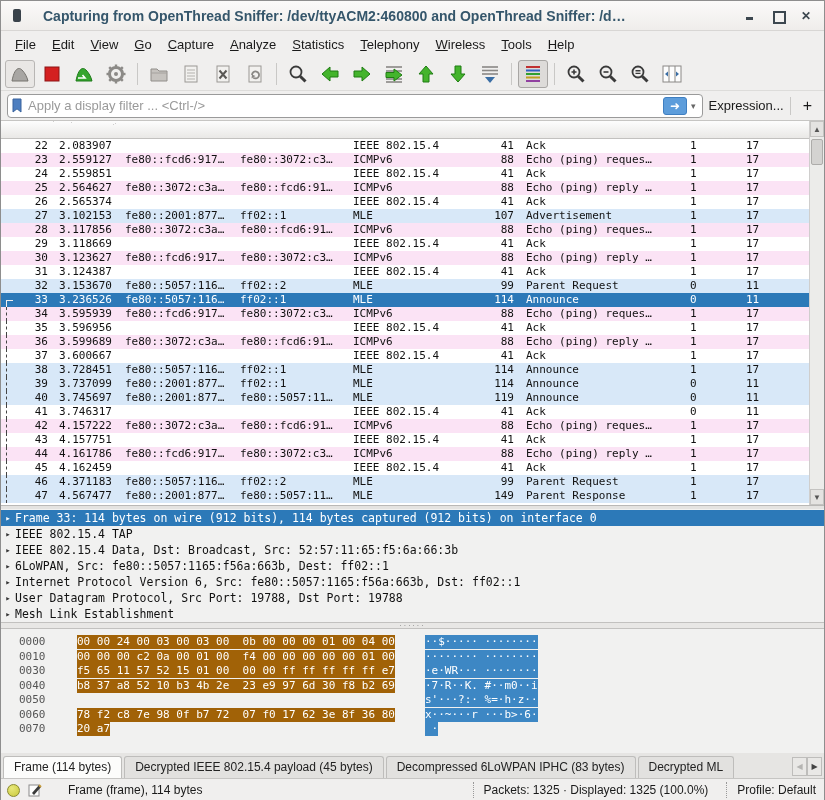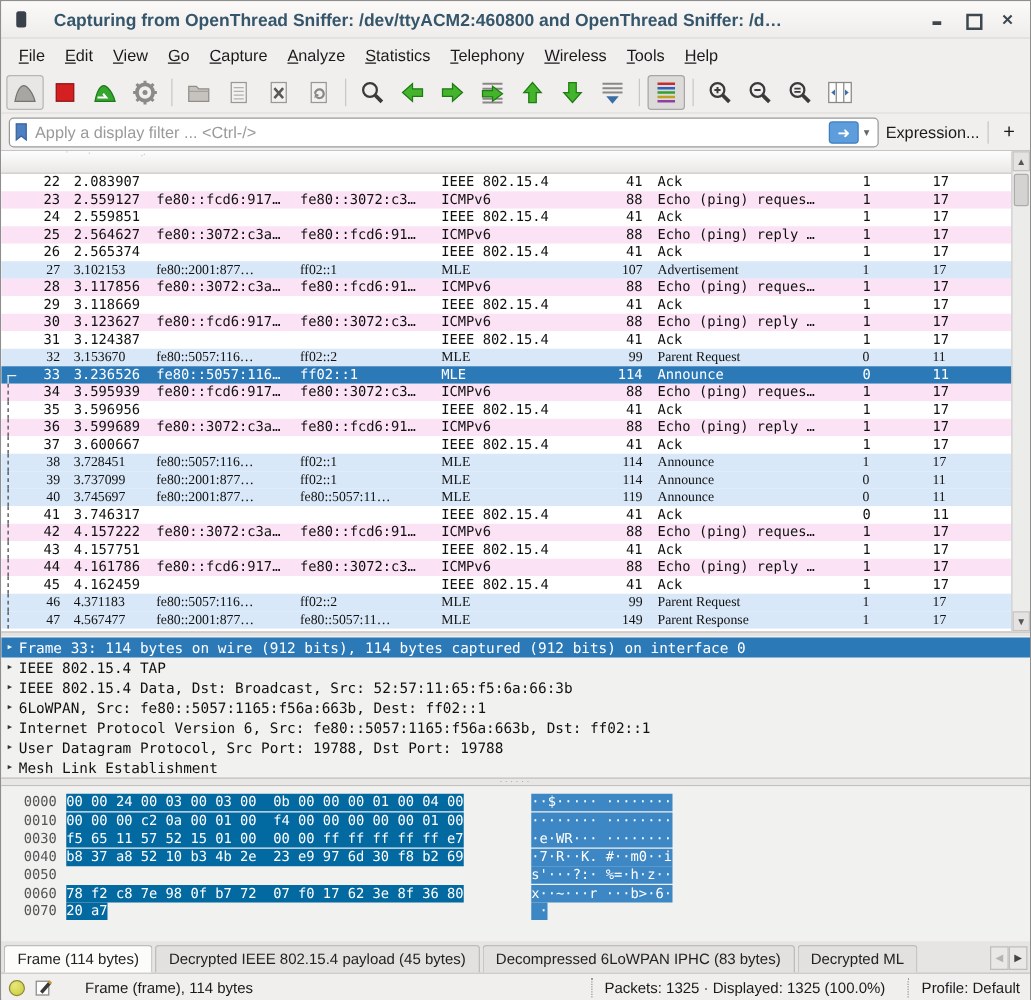--- a/index.html
+++ b/index.html
@@ -40,21 +40,21 @@
   .fb-sep { width: 1px; height: 18px; background: #c9c8c6; }
   .add-btn { font-size: 16px; color: #1a1a1a; padding: 0 6px; }
 
   
   .list-wrap { position: relative; flex: 0 0 auto; height: 384px; background: #fff; }
   .list-header { display: flex; height: 18px; background: linear-gradient(#fdfdfd,#e9e8e6); border-bottom: 1px solid #c2c1bf; width: 810px; flex-direction: column; }
   .hcell { font-size: 12px; color: #111; padding: 1px 0 0 4px; border-right: 1px solid #cfcecd; overflow: hidden; white-space: nowrap; }
   .list-body { height: 364px; overflow: hidden; width: 810px; font-family: "DejaVu Sans Mono", monospace; font-size: 11px; }
   .prow { display: flex; height: 14px; line-height: 14px; position: relative; white-space: nowrap; color: #111; }
   .prow.pink { background: #fbe3f5; }
-  .prow.blue { background: #d8e8f8; font-family: Liberation Serif, serif; }
+  .prow.blue { background: #d8e8f8; }
   .prow.white { background: #ffffff; }
   .prow.selected { background: #2c79b8; color: #ffffff; }
   .cell { overflow: hidden; white-space: nowrap; flex: 0 0 auto; }
   .c0 { width: 53px; text-align: right; padding-right: 6px; }
   .c1 { width: 71px; padding-left: 5px; }
   .c2 { width: 115px; }
   .c3 { width: 113px; }
   .c4 { width: 100px; }
   .c5 { width: 71px; text-align: right; padding-right: 10px; }
   .c6 { width: 150px; padding-left: 2px; }
@@ -78,21 +78,21 @@
   .details { height: 113px; background: #f1f1f0; overflow: hidden; padding-top: 1px; flex: 0 0 auto; }
   .dline { height: 16px; line-height: 16px; font-family: "DejaVu Sans Mono", monospace; font-size: 11.5px; color: #111; white-space: nowrap; display: flex; }
   .dline .tri { width: 14px; text-align: center; font-size: 9px; color: #333; flex: 0 0 auto; }
   .dline.selected { background: #2c79b8; color: #fff; }
   .dline.selected .tri { color: #fff; }
 
   
   .hexpane { height: 124px; background: #f1f1f0; padding: 6px 0 0 0; overflow: hidden; font-family: "DejaVu Sans Mono", monospace; font-size: 11px; flex: 0 0 auto; }
   .hexrow { position: relative; height: 14.5px; line-height: 14px; white-space: pre; }
   .hexrow .off { position: absolute; left: 18px; color: #555; }
-  .hexrow .hx { position: absolute; left: 52px; background: #0369a1; color: #fff; }
+  .hexrow .hx { position: absolute; left: 76px; background: #a16207; color: #fff; }
   .hexrow .asc { position: absolute; left: 424px; background: #3d87c4; color: #fff; }
 
   
   .tabbar { height: 26px; background: #e6e5e3; display: flex; align-items: flex-end; padding: 3px 0 0 2px; position: relative; flex: 0 0 auto; border-bottom: 1px solid #c6c5c3; }
   .btab { font-size: 12px; color: #222; padding: 3px 10px 4px 10px; border: 1px solid #bebdbb; border-bottom: none; background: #e2e1df; margin-right: 2px; white-space: nowrap; overflow: hidden; border-radius: 3px 3px 0 0; }
   .btab.active { background: #fcfcfb; font-weight: normal; position: relative; }
   .btab.truncated { max-width: 104px; }
   .tab-arrows { position: absolute; right: 2px; bottom: 2px; display: flex; }
   .tab-arrow { width: 15px; height: 19px; background: #e9e8e6; border: 1px solid #bebdbb; font-size: 8px; display: flex; align-items: center; justify-content: center; }
   .tab-arrow.left { color: #b5b4b2; }

